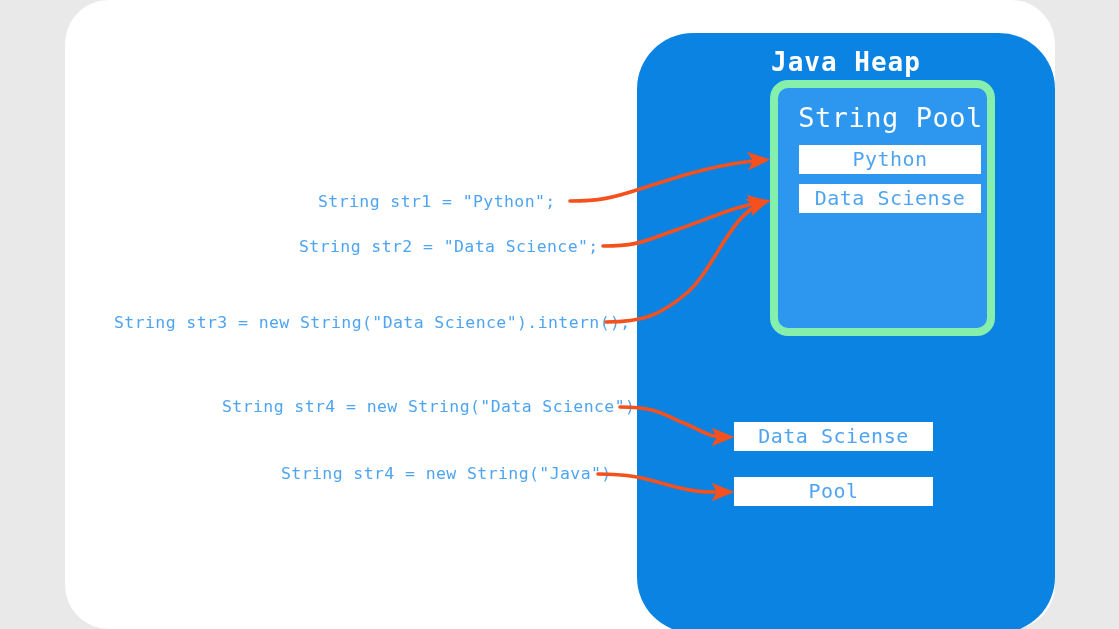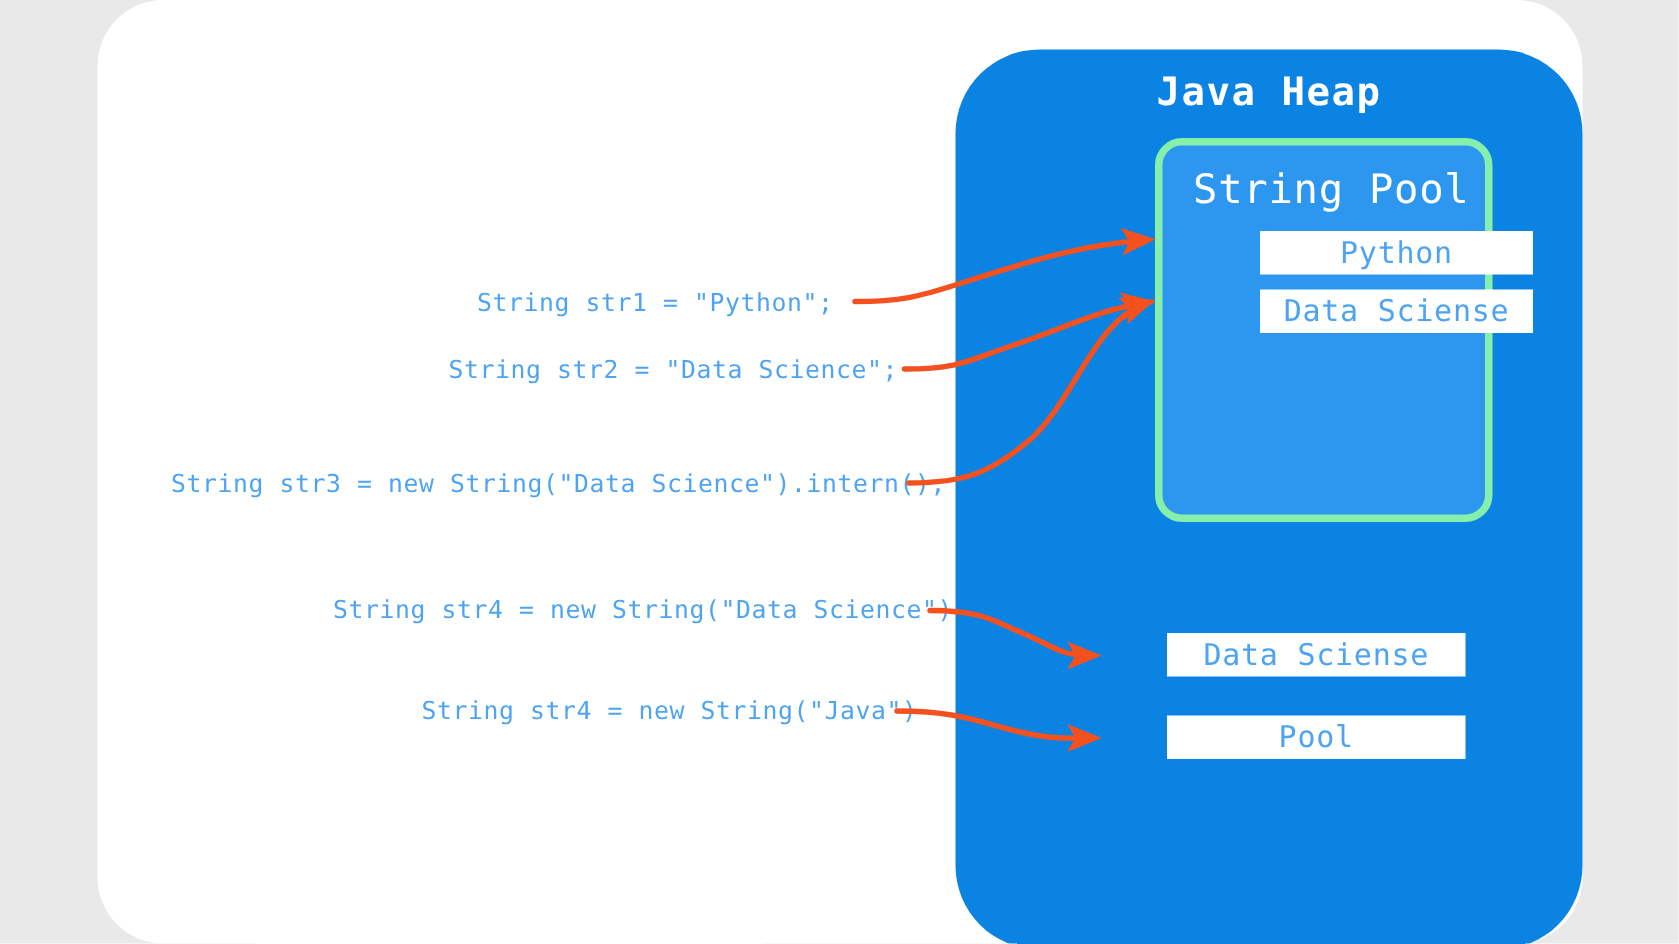--- a/index.html
+++ b/index.html
@@ -53,25 +53,25 @@
     font-size: 26px;
     font-weight: bold;
     letter-spacing: 1px;
     font-family: "DejaVu Sans Mono", "Liberation Mono", monospace;
   }
 
   
   #pool {
     position: absolute;
     left: 133px;     
-    top: 59px;       
+    top: 47px;       
     width: 225px;
     height: 256px;
     background: #2d96ef;
-    border: 5px solid #86efac;
+    border: 8px solid #86efac;
     border-radius: 18px;
     box-sizing: border-box;
   }
 
   #pool-title {
     position: absolute;
     left: 0;
     top: 14px;
     width: 225px;
     text-align: center;
@@ -83,21 +83,20 @@
   
   .str-box {
     position: absolute;
     background: #ffffff;
     color: #4ea4f1;
     font-size: 20px;
     text-align: center;
     line-height: 29px;
     height: 29px;
     letter-spacing: 0.5px;
-    margin-left: 44px;
   }
 
   #pool-box-0 { left: 21px;  top: 57px;  width: 182px; }
   #pool-box-1 { left: 21px;  top: 96px;  width: 182px; }
 
   #heap-box-0 { left: 97px;  top: 389px; width: 199px; }
   #heap-box-1 { left: 97px;  top: 444px; width: 199px; }
 
   
   .code-label {

